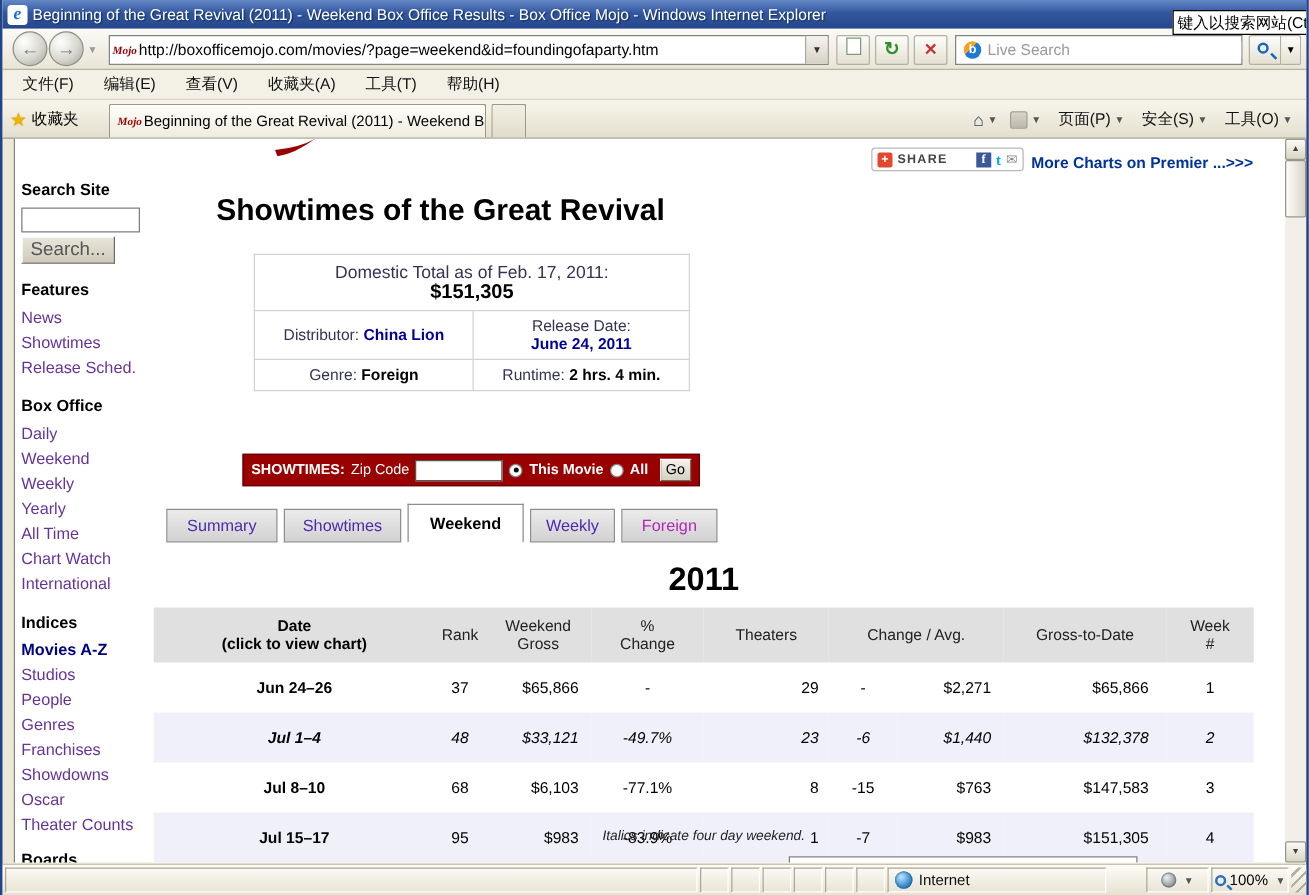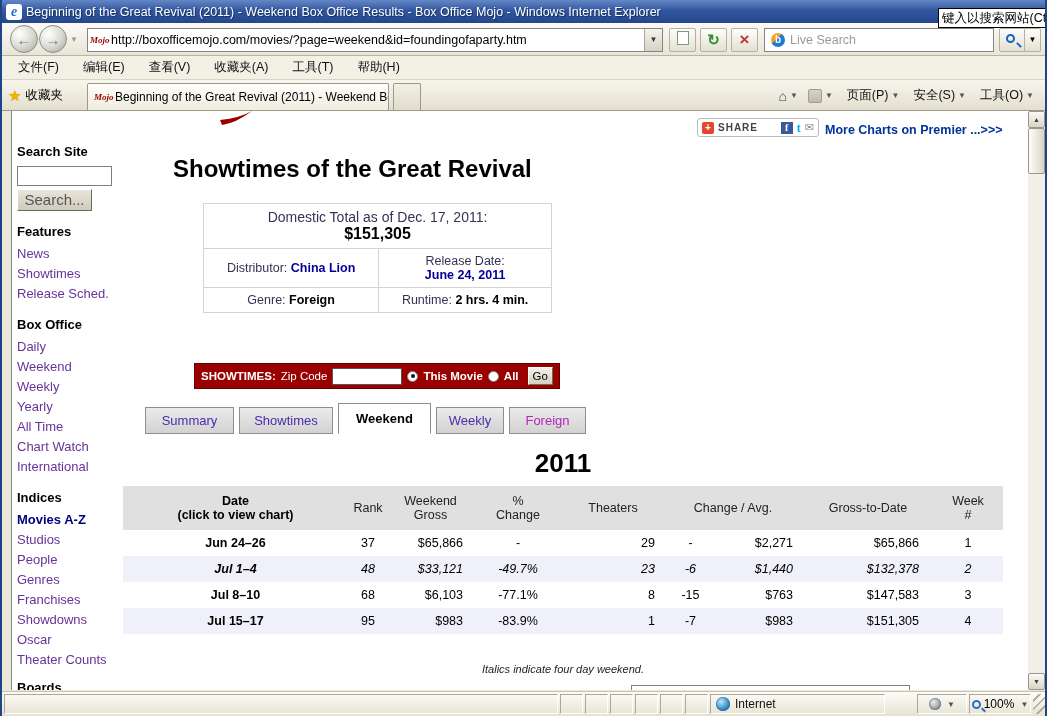--- a/index.html
+++ b/index.html
@@ -128,21 +128,21 @@
   .tab { height:27px; background:linear-gradient(#ebebeb,#d2d2d2); border:1px solid #8e8e8e; margin-right:5px;
     display:flex; align-items:center; justify-content:center; font-size:13px; color:#4a2bad; }
   .tab.unvisited { color:#b525b5; }
   .tab.active { background:#fff; color:#000; font-weight:bold; height:31px; border-bottom:1px solid #fff; }
 
   .year-h { position:absolute; left:111px; top:337px; width:880px; text-align:center; font-size:26px; font-weight:bold; }
 
   .datatable { position:absolute; left:111px; top:375px; width:880px; border-collapse:collapse; table-layout:fixed; font-size:12.5px; }
   .datatable thead th { background:#e0e0e0; height:44px; font-weight:normal; color:#222; white-space:pre-line; vertical-align:middle; }
   .datatable thead th.b { font-weight:bold; color:#000; }
-  .datatable td { height:26px; text-align:center; color:#000; vertical-align:middle; }
+  .datatable td { height:40px; text-align:center; color:#000; vertical-align:middle; }
   tr.shade { background:#f0f0fa; }
   tr.it td { font-style:italic; }
   .c-date { font-weight:bold; color:#000099; }
   .c-gross,.c-avg { text-align:right !important; padding-right:10px; }
   .c-gtd { text-align:right !important; padding-right:14px; }
   .c-th { text-align:right !important; padding-right:8px; }
   .neg { color:#cc0000; }
   .footnote { position:absolute; left:111px; top:552px; width:880px; text-align:center; font-style:italic; font-size:11px; color:#222; }
   .partialbox { position:absolute; left:619px; top:574px; width:279px; height:8px; border:1px solid #808080; background:#fff; }
 
@@ -271,21 +271,21 @@
     <span class="mailico">✉</span>
   </div>
   <div class="morecharts">More Charts on Premier ...&gt;&gt;&gt;</div>
 
   <div class="movie-h1">Showtimes of the Great Revival</div>
 
   <table class="infotable">
     <tbody>
         <tr>
           <td colspan="2">
-      <span class="itot-l1">Domestic Total as of Dec. 17, 2011:</span>
+      <span class="itot-l1">Domestic Total as of Feb. 17, 2011:</span>
       <span class="itot-l2">$151,305</span>
     </td>
         </tr>
     <tr>
       <td><span>Distributor: </span><span class="navylink">China Lion</span></td>
       <td><span>Release Date:</span><br><span class="navylink">June 24, 2011</span></td>
     </tr>
     <tr>
       <td><span>Genre: </span><span class="bval">Foreign</span></td>
       <td><span>Runtime: </span><span class="bval">2 hrs. 4 min.</span></td>
@@ -298,21 +298,21 @@
     <span>Zip Code</span>
     <input class="zipinput" style="">
     <span class="radio sel"></span>
     <span class="bold">This Movie</span>
     <span class="radio"></span>
     <span class="bold">All</span>
     <span class="gobtn">Go</span>
   </div>
 
   <div class="tabs" id="tabs">
-      <div class="tab" style="width: 89px; margin-left: 12px;">Summary</div>
+      <div class="tab" style="width: 89px;">Summary</div>
       <div class="tab" style="width: 94px;">Showtimes</div>
       <div class="tab active" style="width: 93px;">Weekend</div>
       <div class="tab" style="width: 68px;">Weekly</div>
       <div class="tab unvisited" style="width: 77px;">Foreign</div>
     </div>
 
   <div class="year-h">2011</div>
 
   <table class="datatable">
     <colgroup>

